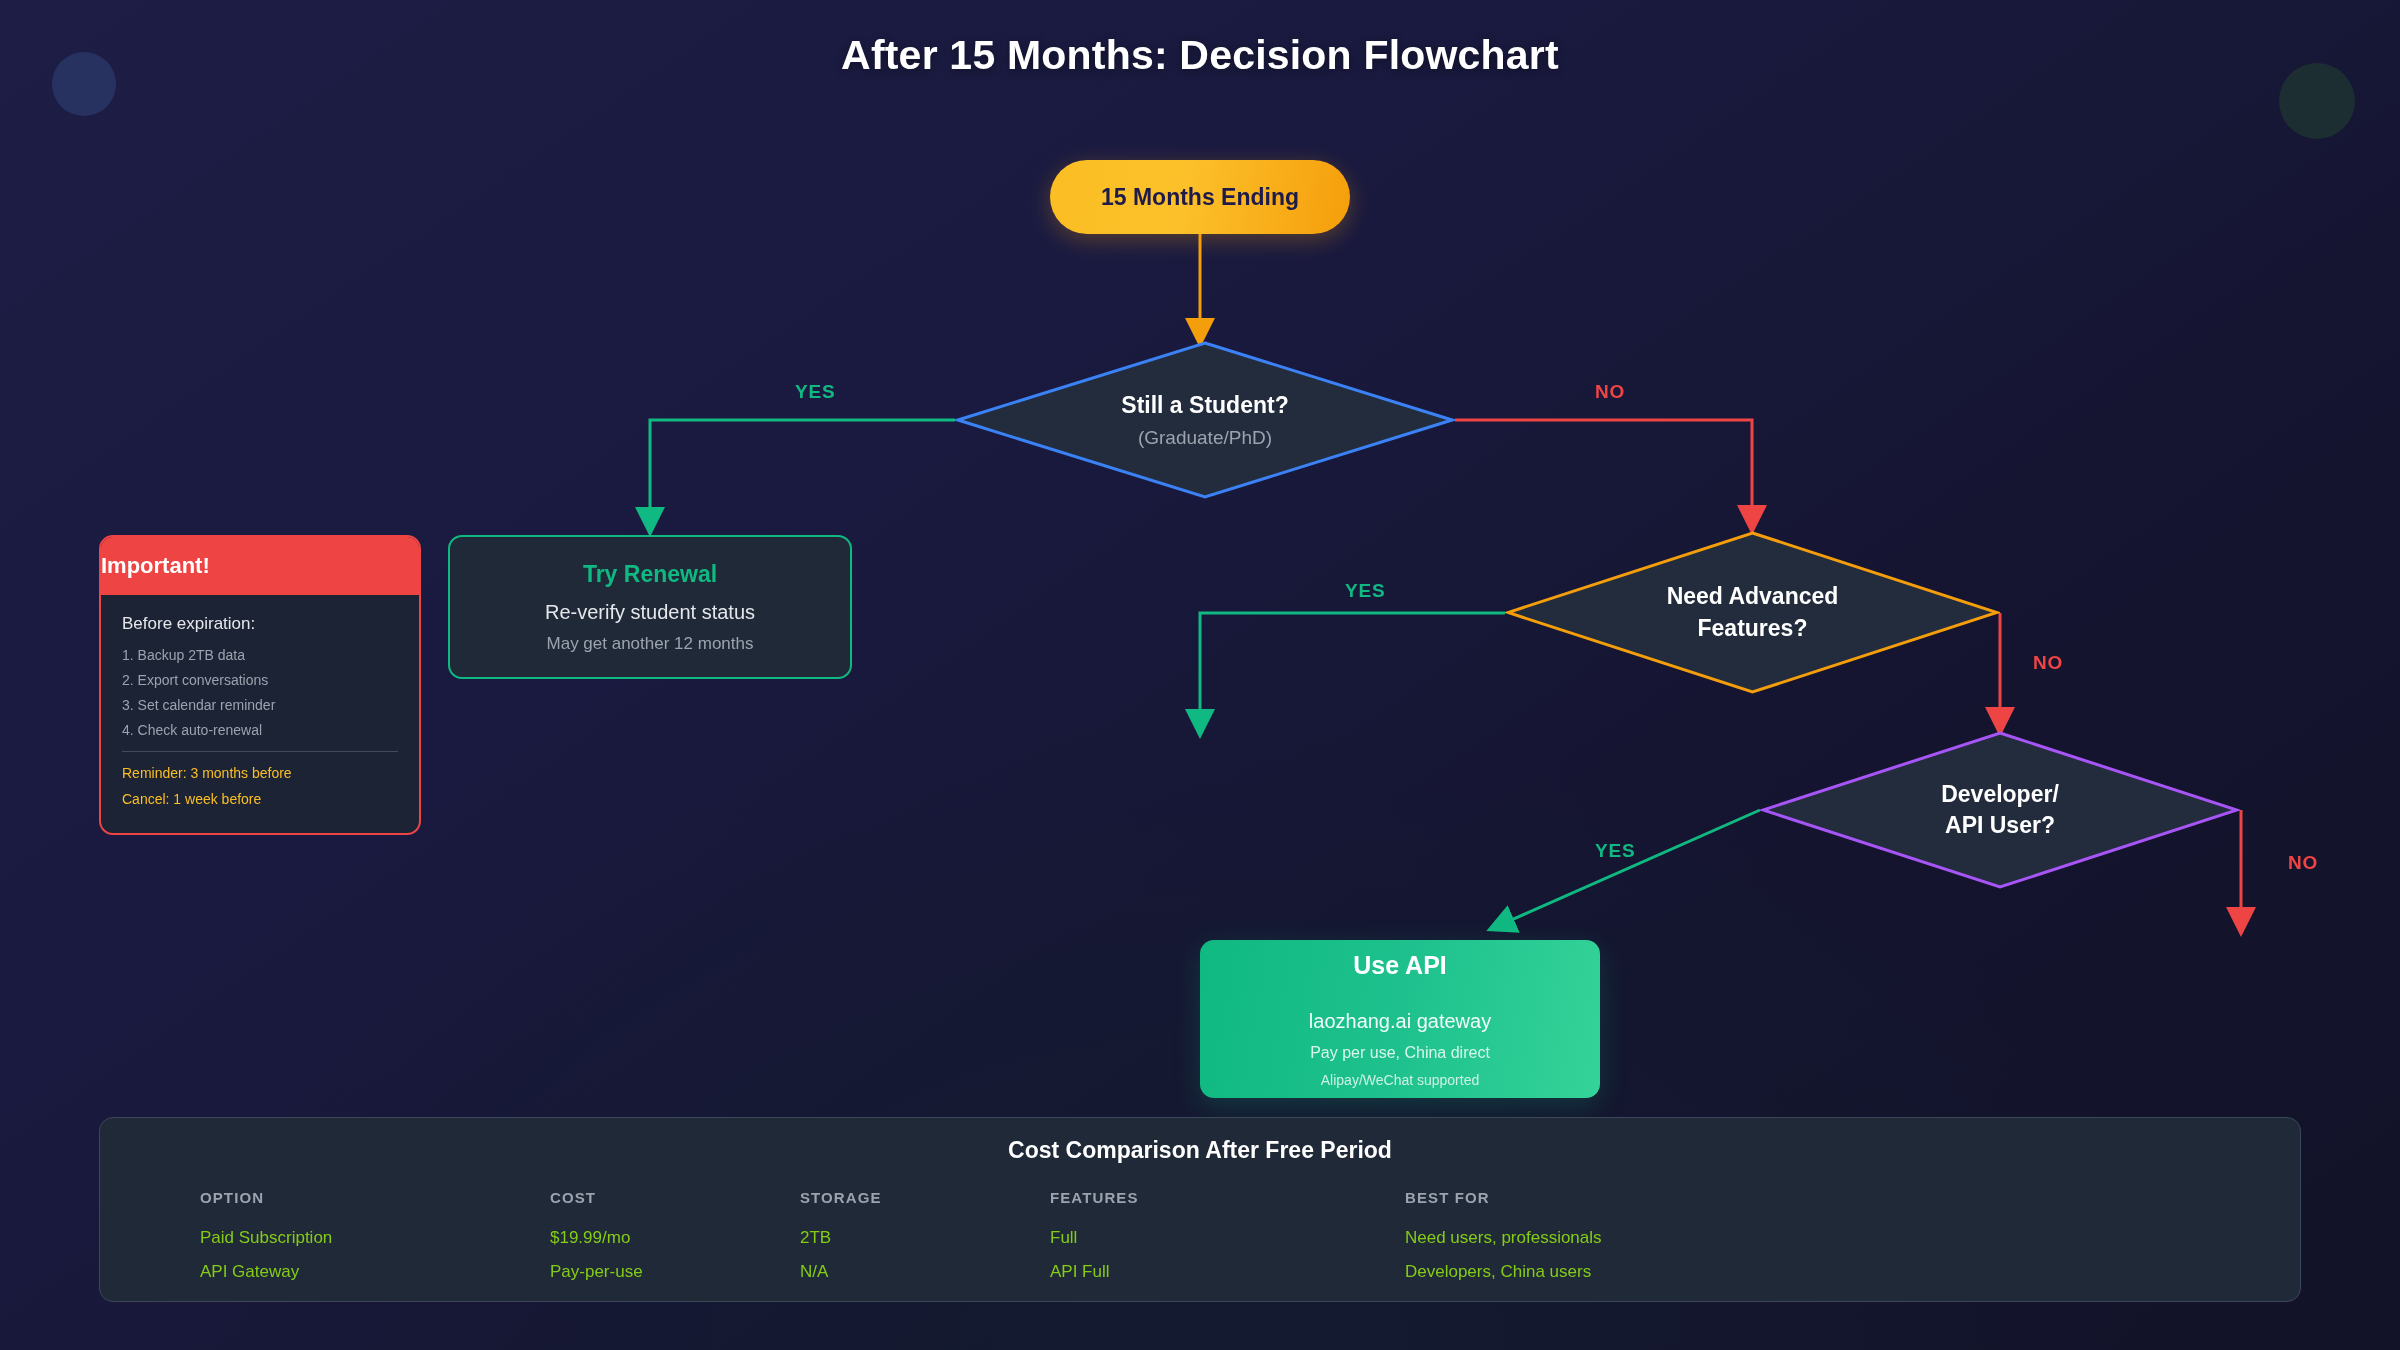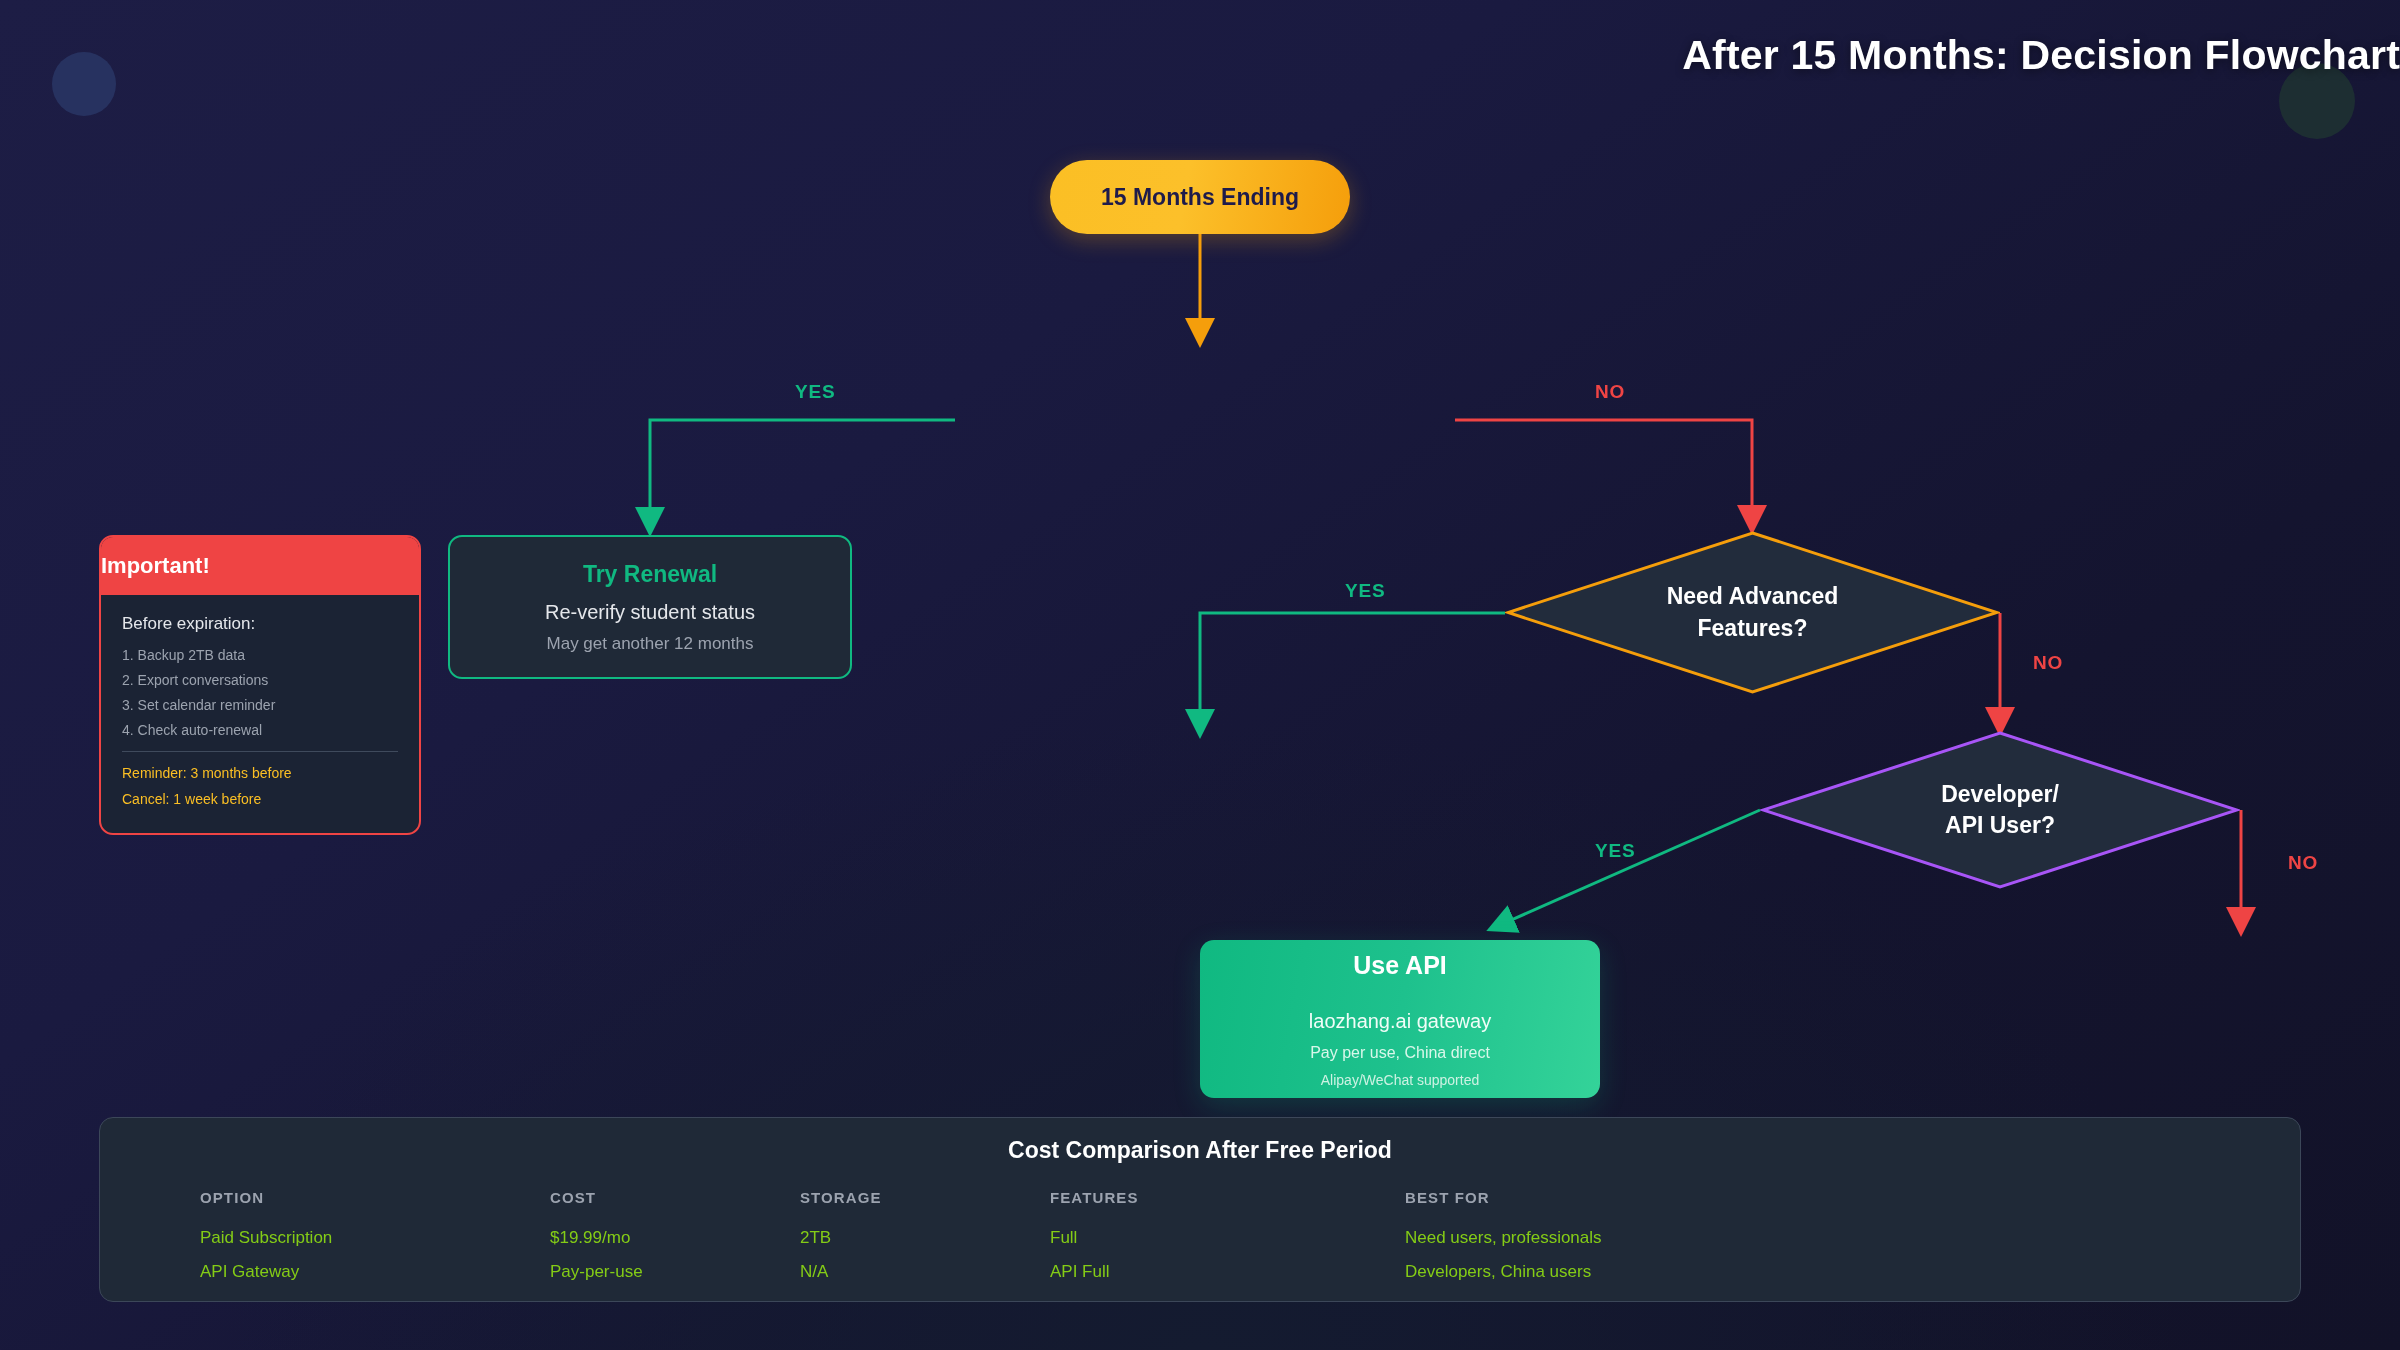--- a/index.html
+++ b/index.html
@@ -41,21 +41,21 @@
     width: 76px; height: 76px;
     background: #1d2f33;
     opacity: 0.95;
   }
 
   
   #page-title {
     position: absolute;
     left: 0; top: 32px;
     width: 2400px;
-    text-align: right;
+    text-align: center;
     color: #ffffff;
     font-size: 41px;
     font-weight: bold;
     letter-spacing: 0.2px;
     text-shadow: 0 2px 10px rgba(0,0,0,0.45);
   }
 
   
   #connectors {
     position: absolute;
@@ -318,20 +318,29 @@
   <div class="edge-label edge-no" style="left:1595px; top:381px;">NO</div>
   <div class="edge-label edge-yes" style="left:1345px; top:580px;">YES</div>
   <div class="edge-label edge-no" style="left:2033px; top:652px;">NO</div>
   <div class="edge-label edge-yes" style="left:1595px; top:840px;">YES</div>
   <div class="edge-label edge-no" style="left:2288px; top:852px;">NO</div>
 
   <div class="node" id="node-start">
     <span class="t">15 Months Ending</span>
   </div>
 
+  <div class="node diamond" id="node-student">
+    <svg class="dia-svg" viewBox="0 0 500 160" preserveAspectRatio="none">
+      <polygon points="250,3 497,80 250,157 3,80" fill="#222c3c" stroke="#3b82f6" stroke-width="3"></polygon>
+    </svg>
+    <div class="dia-text">
+      <span class="dia-title">Still a Student?</span>
+      <span class="dia-sub">(Graduate/PhD)</span>
+    </div>
+  </div>
 
   <div class="node diamond" id="node-advanced">
     <svg class="dia-svg" viewBox="0 0 495 165" preserveAspectRatio="none">
       <polygon points="247.5,3 492,82.5 247.5,162 3,82.5" fill="#222c3c" stroke="#f59e0b" stroke-width="3"></polygon>
     </svg>
     <div class="dia-text">
       <span class="dia-title">Need Advanced</span>
       <span class="dia-title">Features?</span>
     </div>
   </div>

